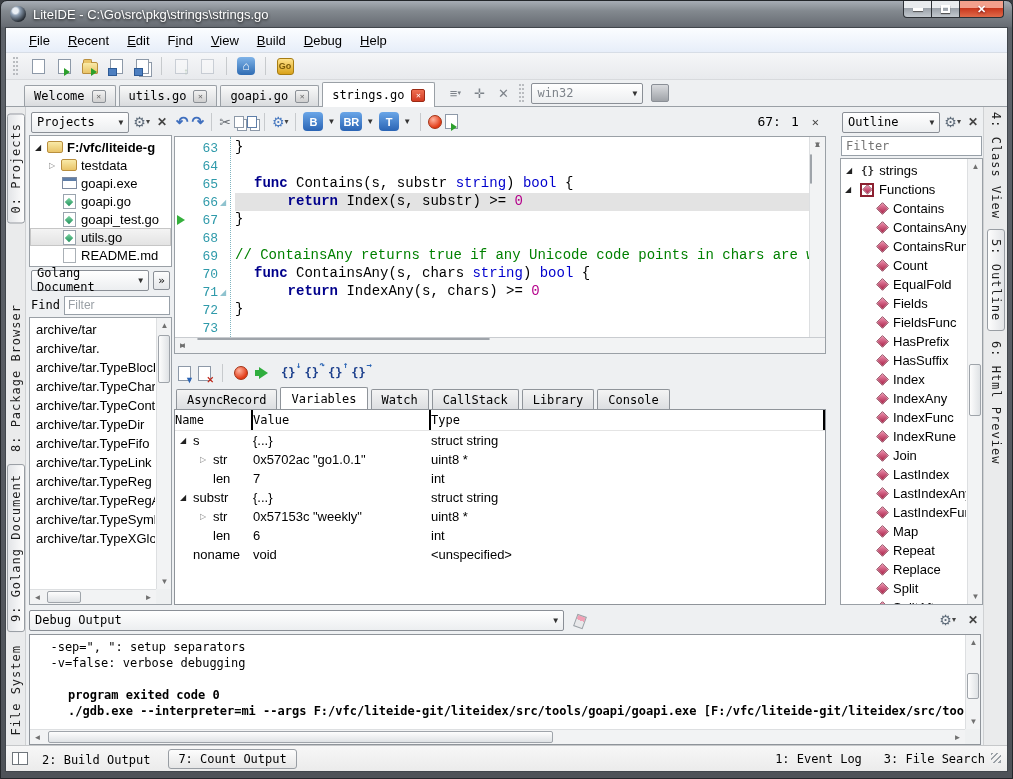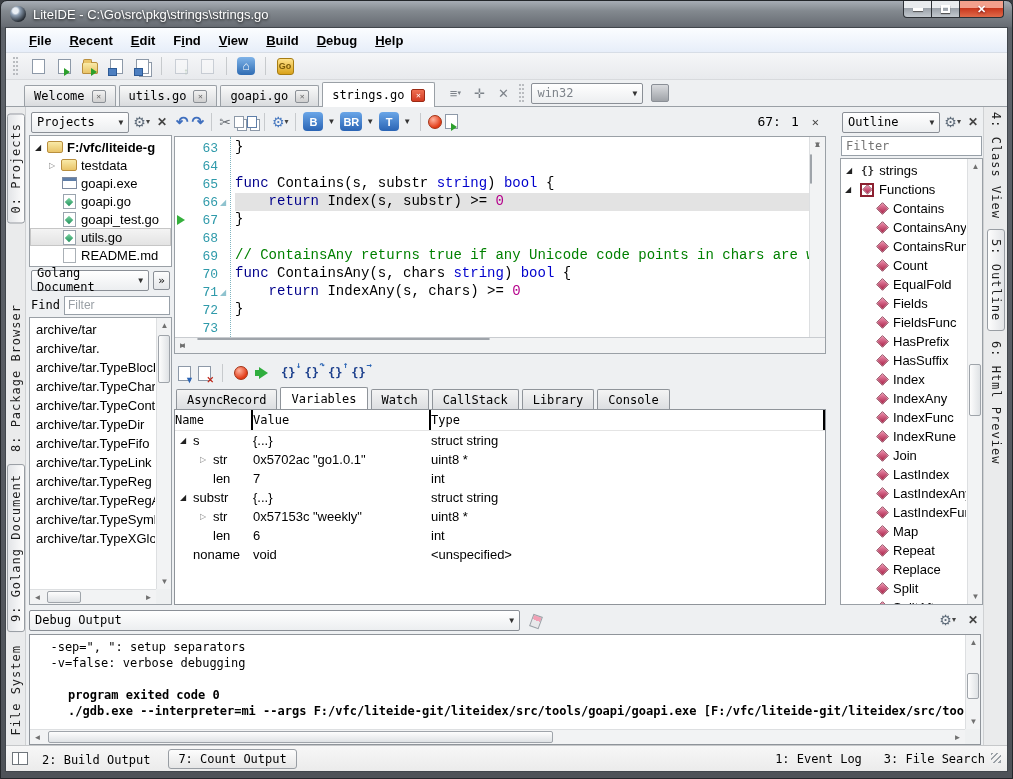--- a/index.html
+++ b/index.html
@@ -20,21 +20,21 @@
   .wbtn.max{width:27px;border-left:none;border-right:none;}
   .wbtn.close{width:45px;border-radius:0 0 4px 0;
     background:linear-gradient(#f3a08c 0 45%,#c8371d 46%,#e06a4a);color:#fff;font-weight:bold;font-size:11px;text-shadow:0 1px 2px #711;}
   .minglyph{width:10px;height:3px;background:#fff;box-shadow:0 1px 1px #555;}
   .maxglyph{width:9px;height:8px;border:2px solid #fff;box-shadow:0 1px 1px #555;}
   
   .client{position:absolute;left:4px;right:4px;top:26px;bottom:6px;background:#eef0f2;
     border:1px solid #41464c;display:flex;flex-direction:column;}
   
   .menubar{height:25px;flex:0 0 25px;background:linear-gradient(#fbfdff,#e7eef9);
-    border-bottom:1px solid #d7dde6;display:flex;align-items:center;padding-left:14px;font-size:13px;color:#000;font-weight:bold;}
+    border-bottom:1px solid #d7dde6;display:flex;align-items:center;padding-left:14px;font-size:13px;color:#000;}
   .menu-item{padding:3px 9px;}
   .menu-item u{text-decoration:underline;}
   
   .handle{width:5px;height:18px;border-left:2px dotted #b9bcc0;border-right:2px dotted #b9bcc0;margin:0 5px 0 3px;}
   .tsep{width:1px;height:18px;background:#c7cacd;margin:0 4px;}
   .toolbar{height:27px;flex:0 0 27px;background:linear-gradient(#f5f6f8,#e8eaed);
     border-bottom:1px solid #d8dadd;display:flex;align-items:center;padding-left:4px;gap:4px;}
   .tbtn{width:22px;height:22px;display:flex;align-items:center;justify-content:center;border-radius:2px;}
   .grayed{opacity:.38;}
   .ic-page{width:13px;height:15px;background:#fff;border:1px solid #8d99a8;position:relative;}
@@ -131,21 +131,21 @@
   .gutter{width:56px;flex:0 0 56px;border-right:1px dotted #7fb4c0;display:flex;flex-direction:column;padding-top:2px;}
   .gut-row{height:18px;display:flex;align-items:center;justify-content:flex-end;gap:2px;padding-right:1px;}
   .lnum{font:13px "Liberation Mono",monospace;color:var(--c-linenum,#2f9aaa);}
   .cur-arrow{width:0;height:0;border:5px solid transparent;border-left:8px solid #35b03c;margin-right:auto;margin-left:2px;visibility:hidden;}
   .gut-row.cur .cur-arrow{visibility:visible;}
   .fold{width:9px;font-size:8px;color:#8fc3cf;}
   .fold.has::before{content:"◢";}
   .codearea{flex:1;overflow:hidden;padding:2px 0 0 4px;}
   .code-row{height:18px;line-height:18px;white-space:pre;font:14px "Liberation Mono",monospace;}
   .code-row.cur{background:#e3e3e3;}
-  .tk-k{color:var(--c-keyword,#00008b);font-weight:normal;}
+  .tk-k{color:var(--c-keyword,#00008b);font-weight:bold;margin-left:19px;}
   .tk-c{color:var(--c-comment,#008000);}
   .tk-t{color:var(--c-type,#0000cd);}
   .tk-n{color:var(--c-number,#b5008b);}
   .tk-p{color:#000;}
   .edvscroll{width:16px;flex:0 0 16px;position:relative;background:#f2f3f4;border-left:1px solid #dddfe1;}
   .edhscroll{height:16px;flex:0 0 16px;position:relative;background:#f2f3f4;border-top:1px solid #c9ccd0;}
   
   .debugwidget{margin-top:6px;flex:1;display:flex;flex-direction:column;min-height:0;}
   .dbgtoolbar{height:26px;flex:0 0 26px;display:flex;align-items:center;gap:7px;padding:0 4px;}
   .stepico{font:bold 12px "DejaVu Sans Mono",monospace;color:#1a3e8c;position:relative;padding-right:2px;}
@@ -176,21 +176,21 @@
   .otree-rows{position:absolute;inset:2px 16px 0 0;overflow:hidden;}
   .orow{height:19px;display:flex;align-items:center;gap:5px;white-space:nowrap;font-size:13px;}
   .orow.root{padding-left:5px;} .orow.group{padding-left:4px;} .orow.item{padding-left:36px;}
   .braceico{font:bold 11px "DejaVu Sans Mono",monospace;color:#333;}
   .diamond{width:11px;height:11px;flex:0 0 11px;background:linear-gradient(135deg,#ef8fae,#a82248);border:1px solid #7e1f3a;transform:rotate(45deg) scale(.82);}
   .funcico{width:14px;height:14px;flex:0 0 14px;border:2px solid #8c2030;background:#fff;display:flex;align-items:center;justify-content:center;}
   .funcico .diamond{width:9px;height:9px;flex:0 0 9px;}
   
   .outputpanel{height:140px;flex:0 0 140px;display:flex;flex-direction:column;padding:3px 2px 0 3px;}
   .outhead{height:26px;flex:0 0 26px;display:flex;align-items:center;gap:9px;padding-bottom:2px;}
-  .outcombo{width:491px;text-align:center;}
+  .outcombo{width:535px;text-align:center;}
   .eraser{width:13px;height:13px;position:relative;}
   .eraser::before{content:"";position:absolute;left:2px;top:1px;width:8px;height:11px;background:linear-gradient(#f2a0b5 0 40%,#e8e8ea 40%);border:1px solid #9aa0a6;transform:rotate(20deg);}
   .outbody{flex:1;border:1px solid #8f949a;background:#fff;position:relative;overflow:hidden;}
   .outlines{position:absolute;inset:4px 16px 16px 6px;overflow:hidden;font:12px "DejaVu Sans Mono",monospace;line-height:16px;}
   .out-line{white-space:pre;min-height:16px;}
   .out-line.bold{font-weight:bold;margin-left:32px;}
   
   .statusbar{height:26px;flex:0 0 26px;border-top:1px solid #c6c8ca;background:linear-gradient(#f7f7f7,#ebebeb);
     display:flex;align-items:center;padding:0 6px;font:12px "DejaVu Sans Mono",monospace;gap:12px;}
   .paneico{width:16px;height:13px;border:1px solid #6f757b;background:#fff;position:relative;}

